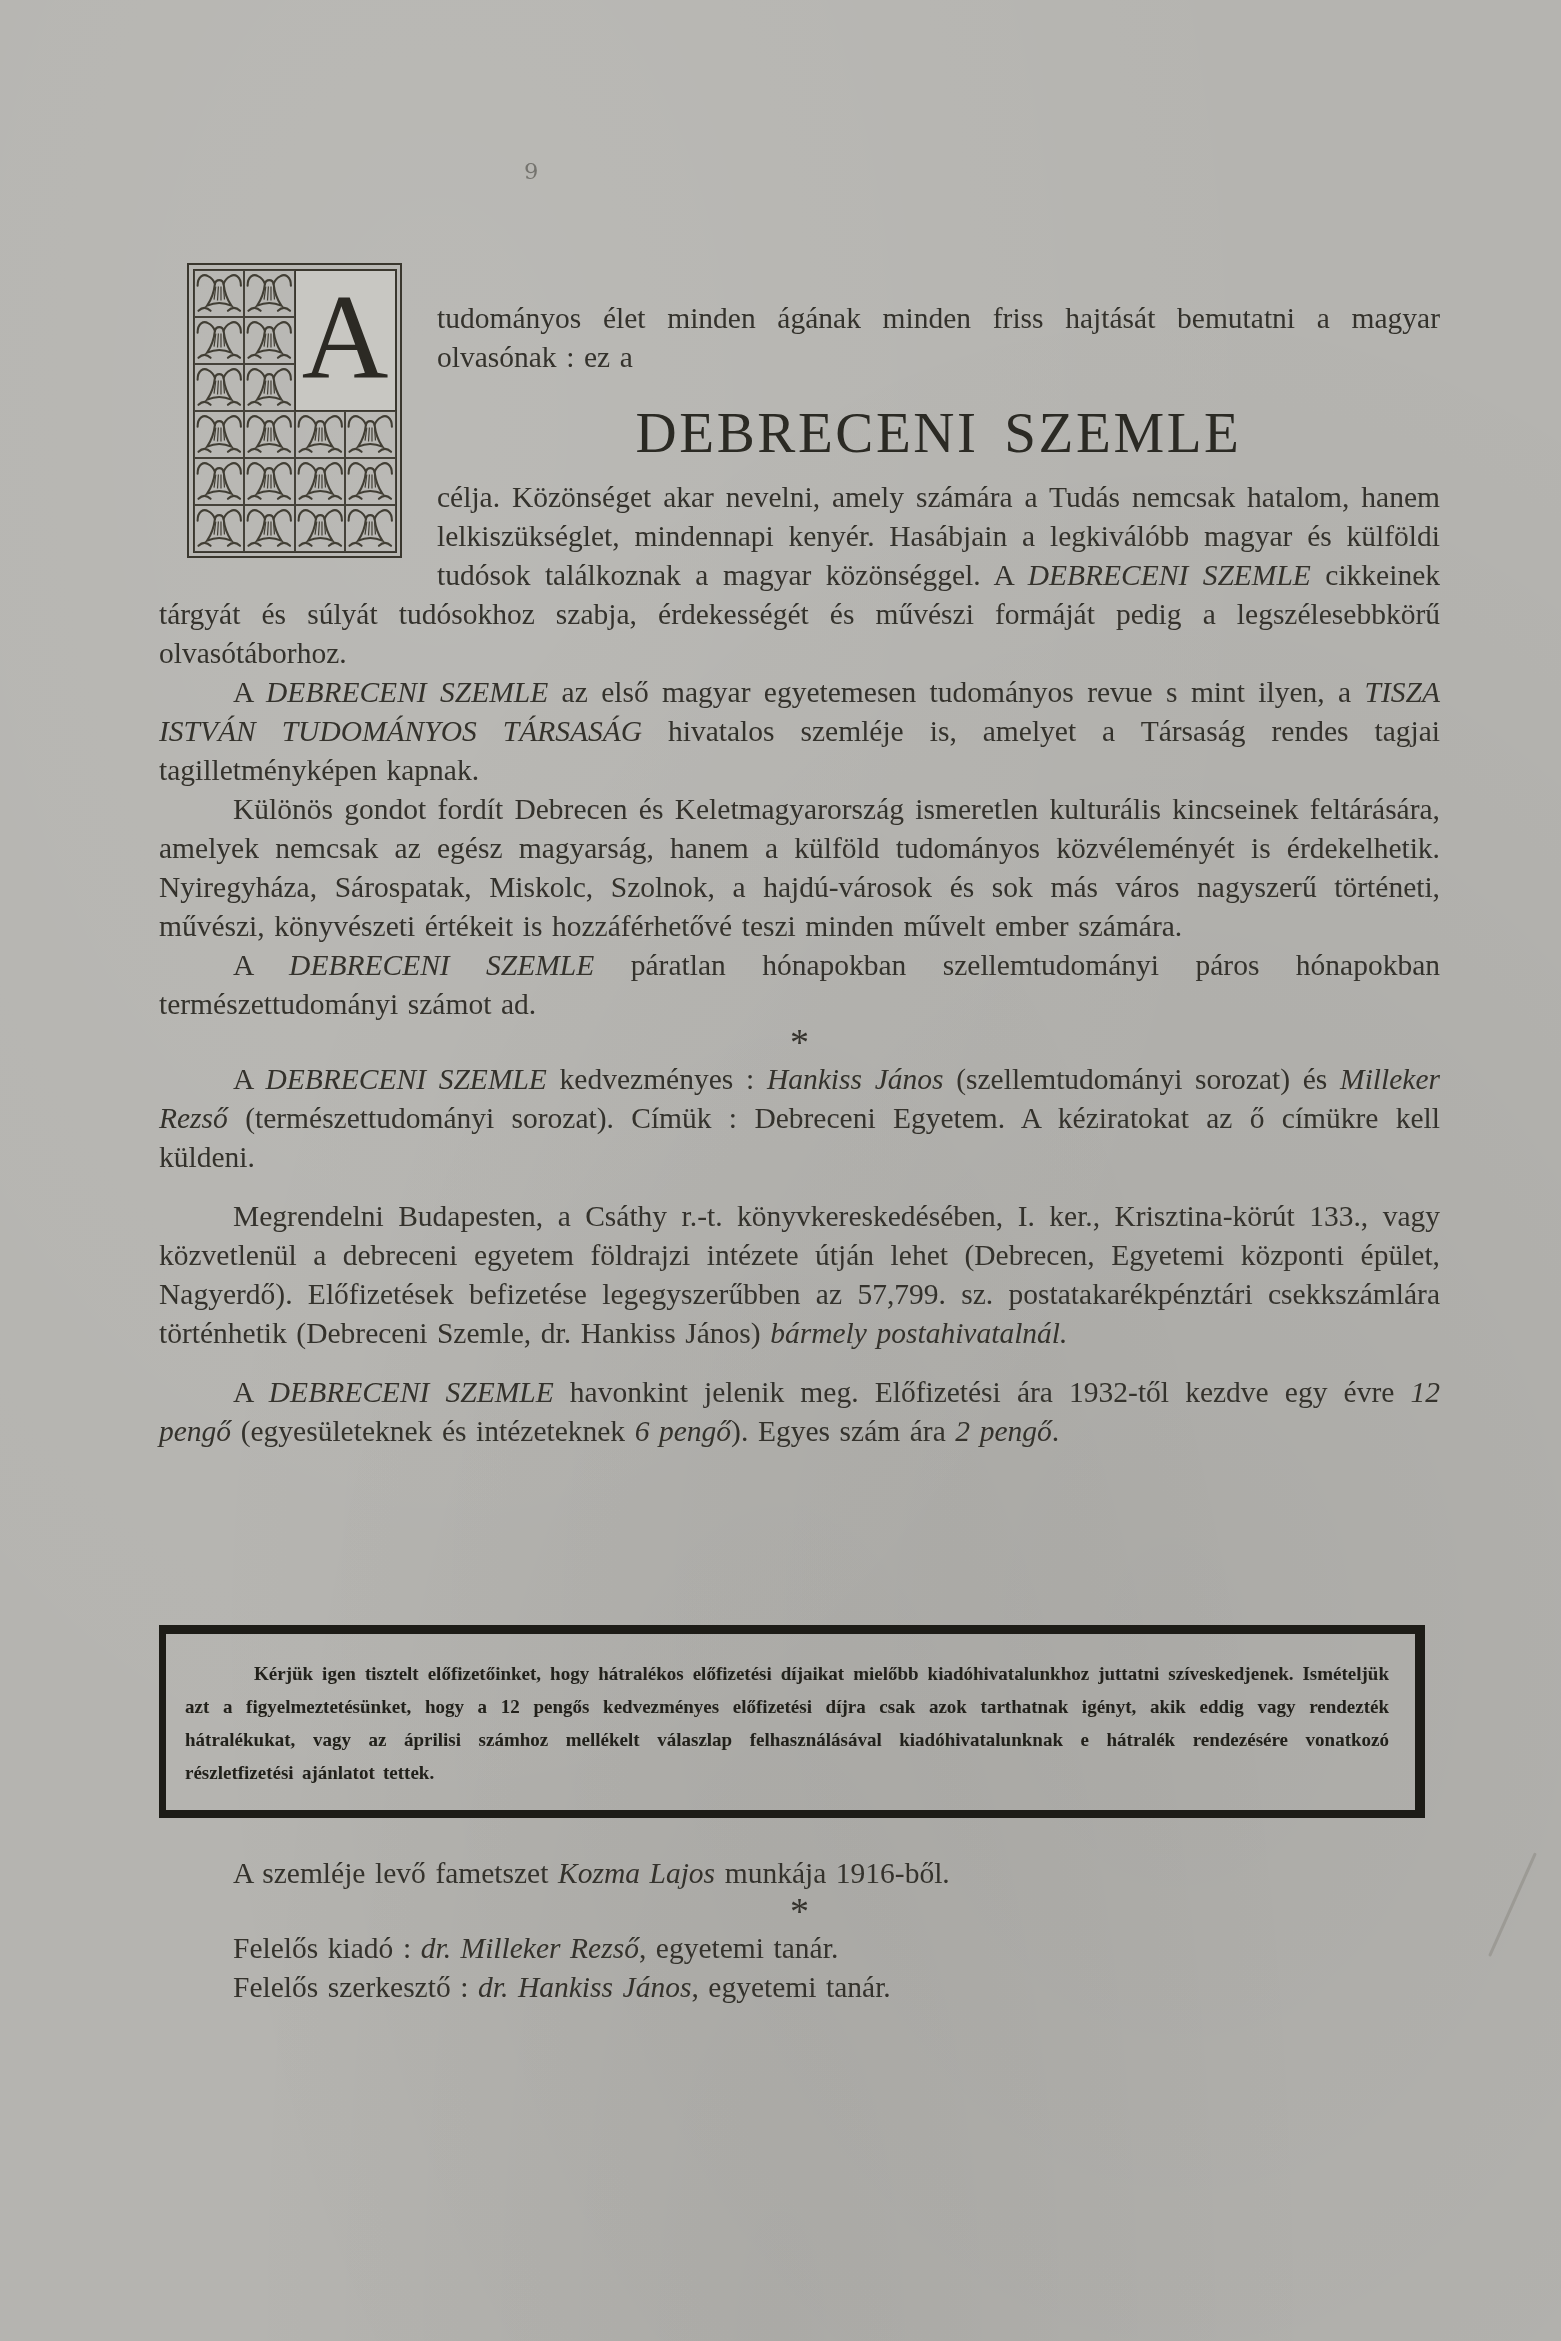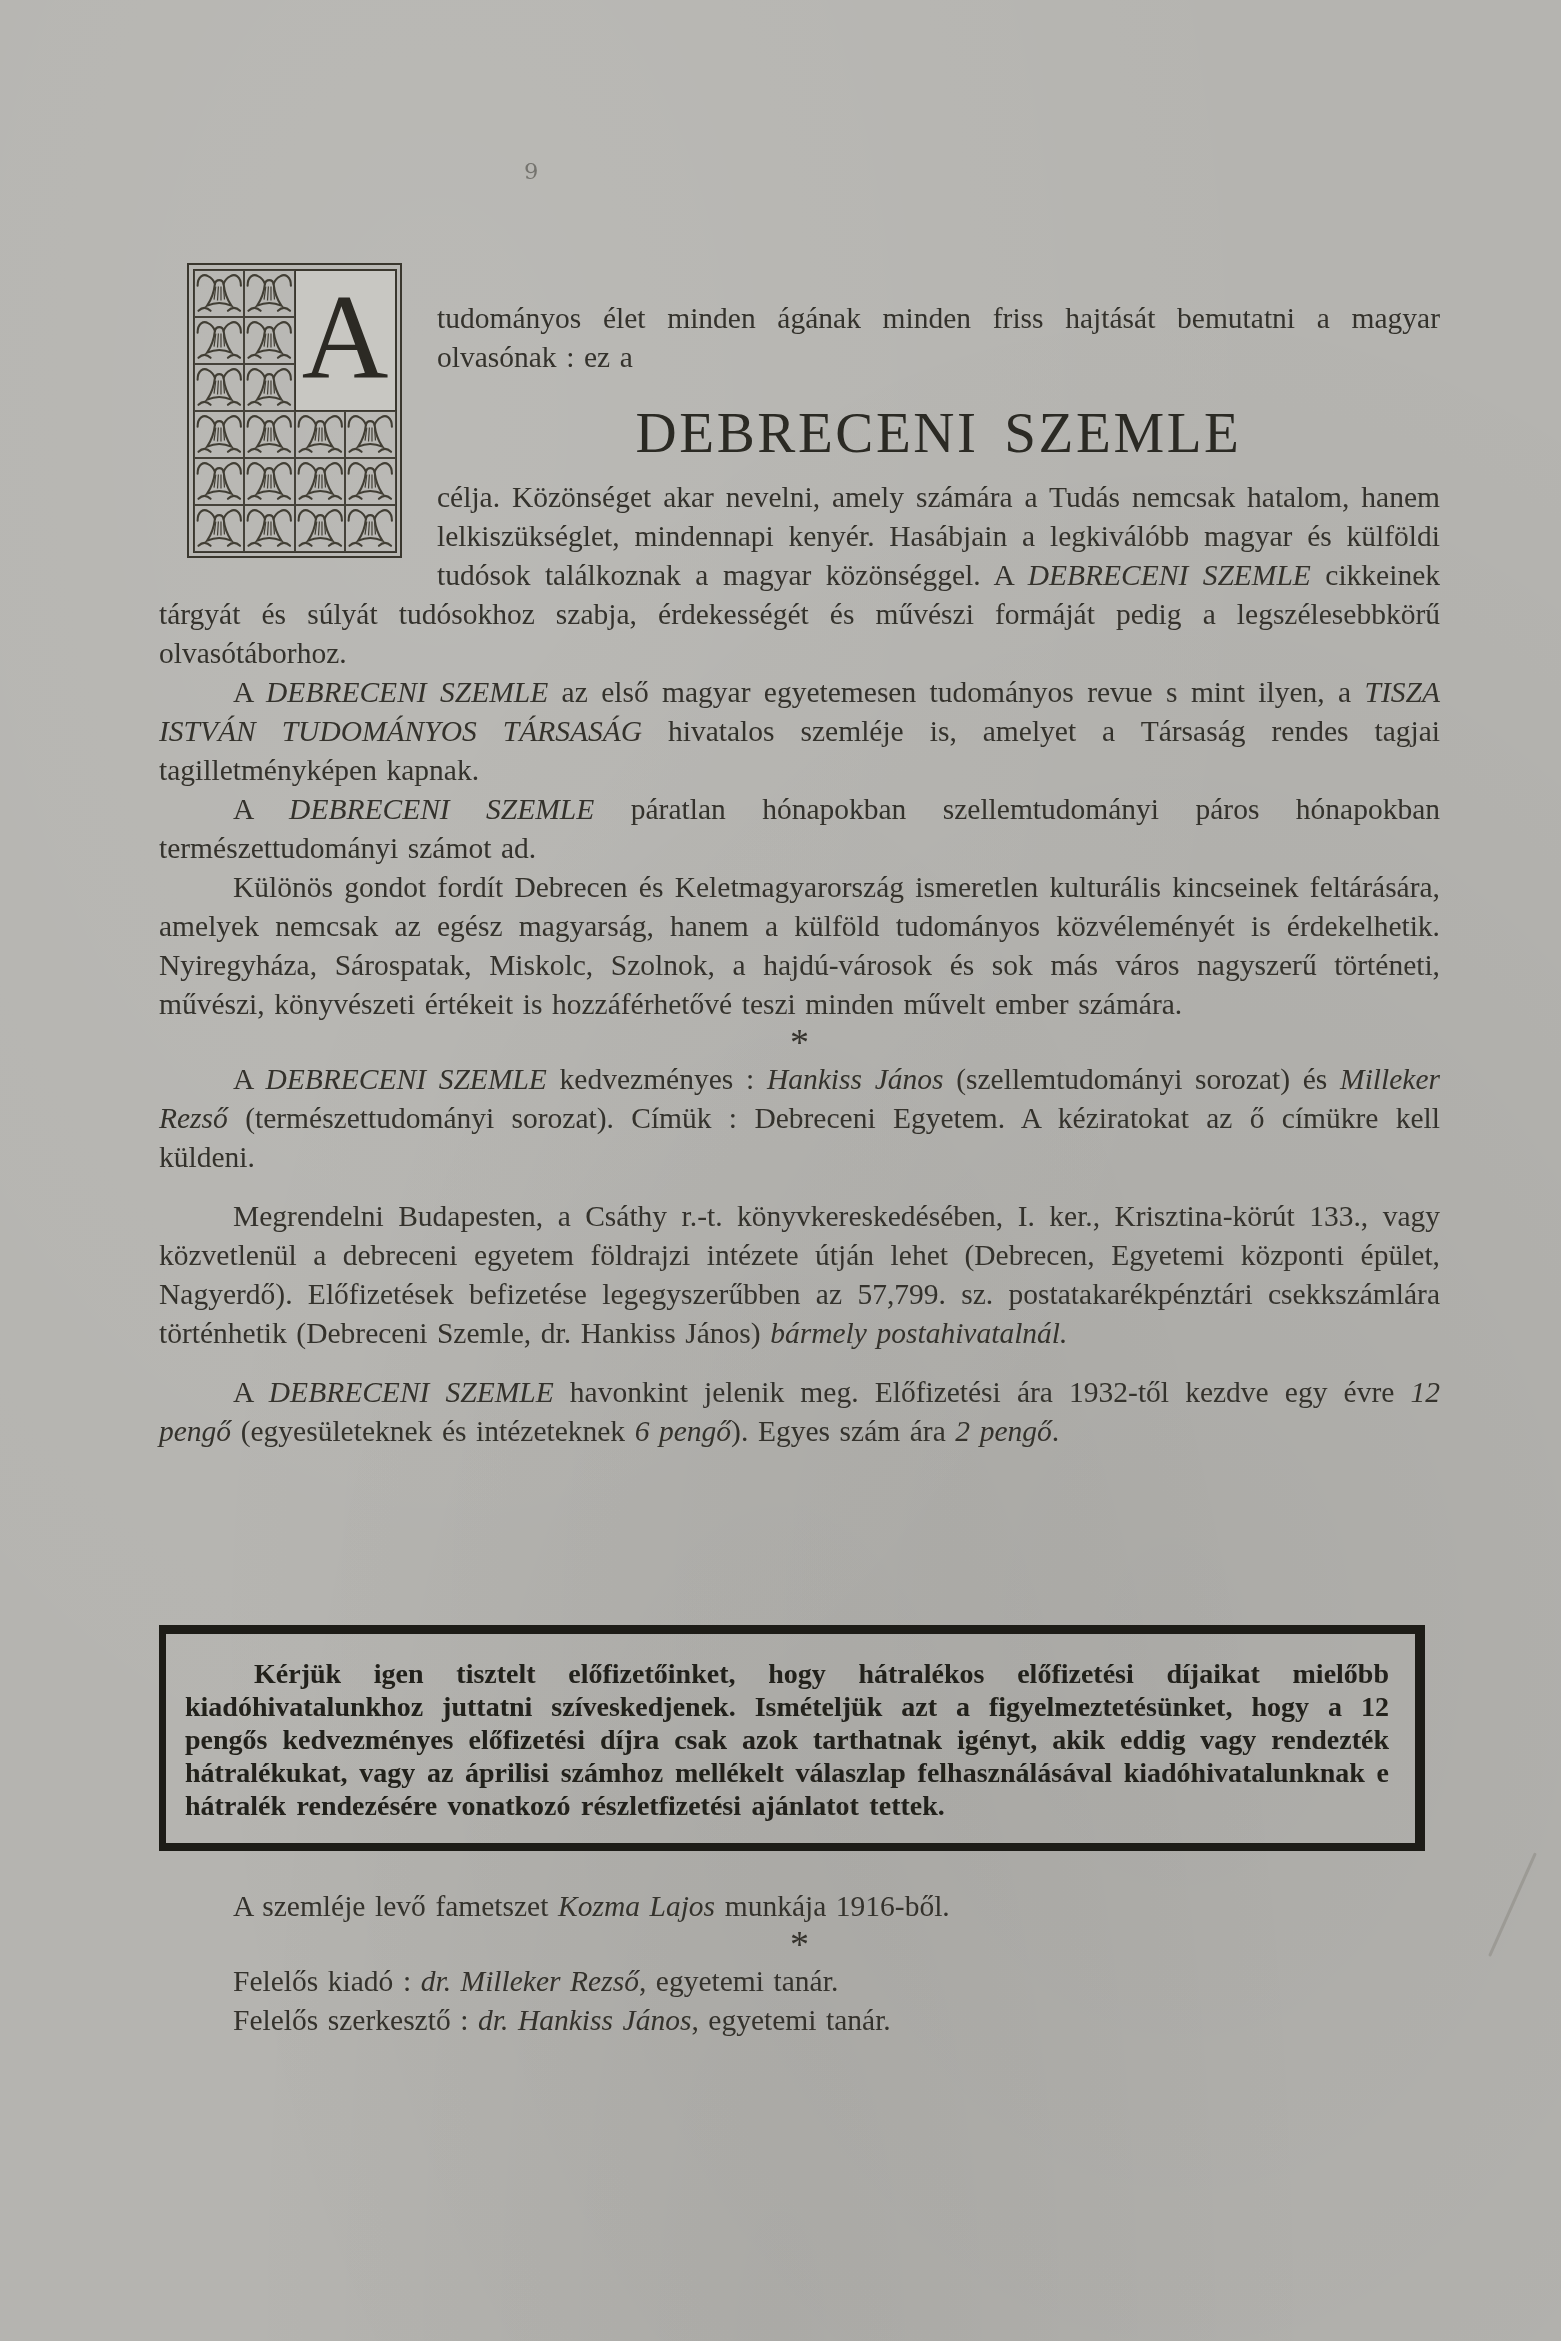--- a/index.html
+++ b/index.html
@@ -104,21 +104,21 @@
   .gap-before { margin-top: 20px; }
 
   
   .notice-box {
     box-sizing: border-box;
     margin-top: 0;
     width: 1266px;
     border: solid #1d1c17;
     border-width: 9.5px 10.4px 8.7px 7.8px;
     padding: 22.6px 26px 21px 19px;
-    font-size: 28px; line-height: 33px;
+    font-size: 19px; line-height: 33px;
     font-weight: bold;
     color: #22211b;
     word-spacing: 3.5px;
   }
   .notice-box p { text-indent: 69px; }
 
   .fedelen { margin-top: 36px; }
 </style>
 </head>
 <body>
@@ -442,23 +442,23 @@
   </div>
 
   <p class="intro"><span>tudományos élet minden ágának minden friss hajtását bemutatni a magyar olvasónak : ez a</span></p>
 
   <div class="page-title">DEBRECENI SZEMLE</div>
 
   <p class="no-indent"><span>célja. Közönséget akar nevelni, amely számára a Tudás nemcsak hatalom, hanem lelkiszükséglet, mindennapi kenyér. Hasábjain a legkiválóbb magyar és külföldi tudósok találkoznak a magyar közönséggel. A </span><span class="it">DEBRECENI SZEMLE</span><span> cikkeinek tárgyát és súlyát tudósokhoz szabja, érdekességét és művészi formáját pedig a legszélesebbkörű olvasótáborhoz.</span></p>
 
   <p><span>A </span><span class="it">DEBRECENI SZEMLE</span><span> az első magyar egyetemesen tudományos revue s mint ilyen, a </span><span class="it">TISZA ISTVÁN TUDOMÁNYOS TÁRSASÁG</span><span> hivatalos szemléje is, amelyet a Társaság rendes tagjai tagilletményképen kapnak.</span></p>
 
+  <p><span>Különös gondot fordít Debrecen és Keletmagyarország ismeretlen kulturális kincseinek feltárására, amelyek nemcsak az egész magyarság, hanem a külföld tudományos közvéleményét is érdekelhetik. Nyiregyháza, Sárospatak, Miskolc, Szolnok, a hajdú-városok és sok más város nagyszerű történeti, művészi, könyvészeti értékeit is hozzáférhetővé teszi minden művelt ember számára.</span></p>
+
   <p><span>A </span><span class="it">DEBRECENI SZEMLE</span><span> páratlan hónapokban szellemtudományi páros hónapokban természettudományi számot ad.</span></p>
-
-  <p><span>Különös gondot fordít Debrecen és Keletmagyarország ismeretlen kulturális kincseinek feltárására, amelyek nemcsak az egész magyarság, hanem a külföld tudományos közvéleményét is érdekelhetik. Nyiregyháza, Sárospatak, Miskolc, Szolnok, a hajdú-városok és sok más város nagyszerű történeti, művészi, könyvészeti értékeit is hozzáférhetővé teszi minden művelt ember számára.</span></p>
 
   <div class="star-sep">*</div>
 
   <p><span>A </span><span class="it">DEBRECENI SZEMLE</span><span> kedvezményes : </span><span class="it">Hankiss János</span><span> (szellemtudományi sorozat) és </span><span class="it">Milleker Rezső</span><span> (természettudományi sorozat). Címük : Debreceni Egyetem. A kéziratokat az ő címükre kell küldeni.</span></p>
 
   <p class="gap-before"><span>Megrendelni Budapesten, a Csáthy r.-t. könyvkereskedésében, I. ker., Krisztina-körút 133., vagy közvetlenül a debreceni egyetem földrajzi intézete útján lehet (Debrecen, Egyetemi központi épület, Nagyerdő). Előfizetések befizetése legegyszerűbben az 57,799. sz. postatakarékpénztári csekkszámlára történhetik (Debreceni Szemle, dr. Hankiss János) </span><span class="it">bármely postahivatalnál.</span></p>
 
   <p class="gap-before"><span>A </span><span class="it">DEBRECENI SZEMLE</span><span> havonkint jelenik meg. Előfizetési ára 1932-től kezdve egy évre </span><span class="it">12 pengő</span><span> (egyesületeknek és intézeteknek </span><span class="it">6 pengő</span><span>). Egyes szám ára </span><span class="it">2 pengő</span><span>.</span></p>
 
 </div>

